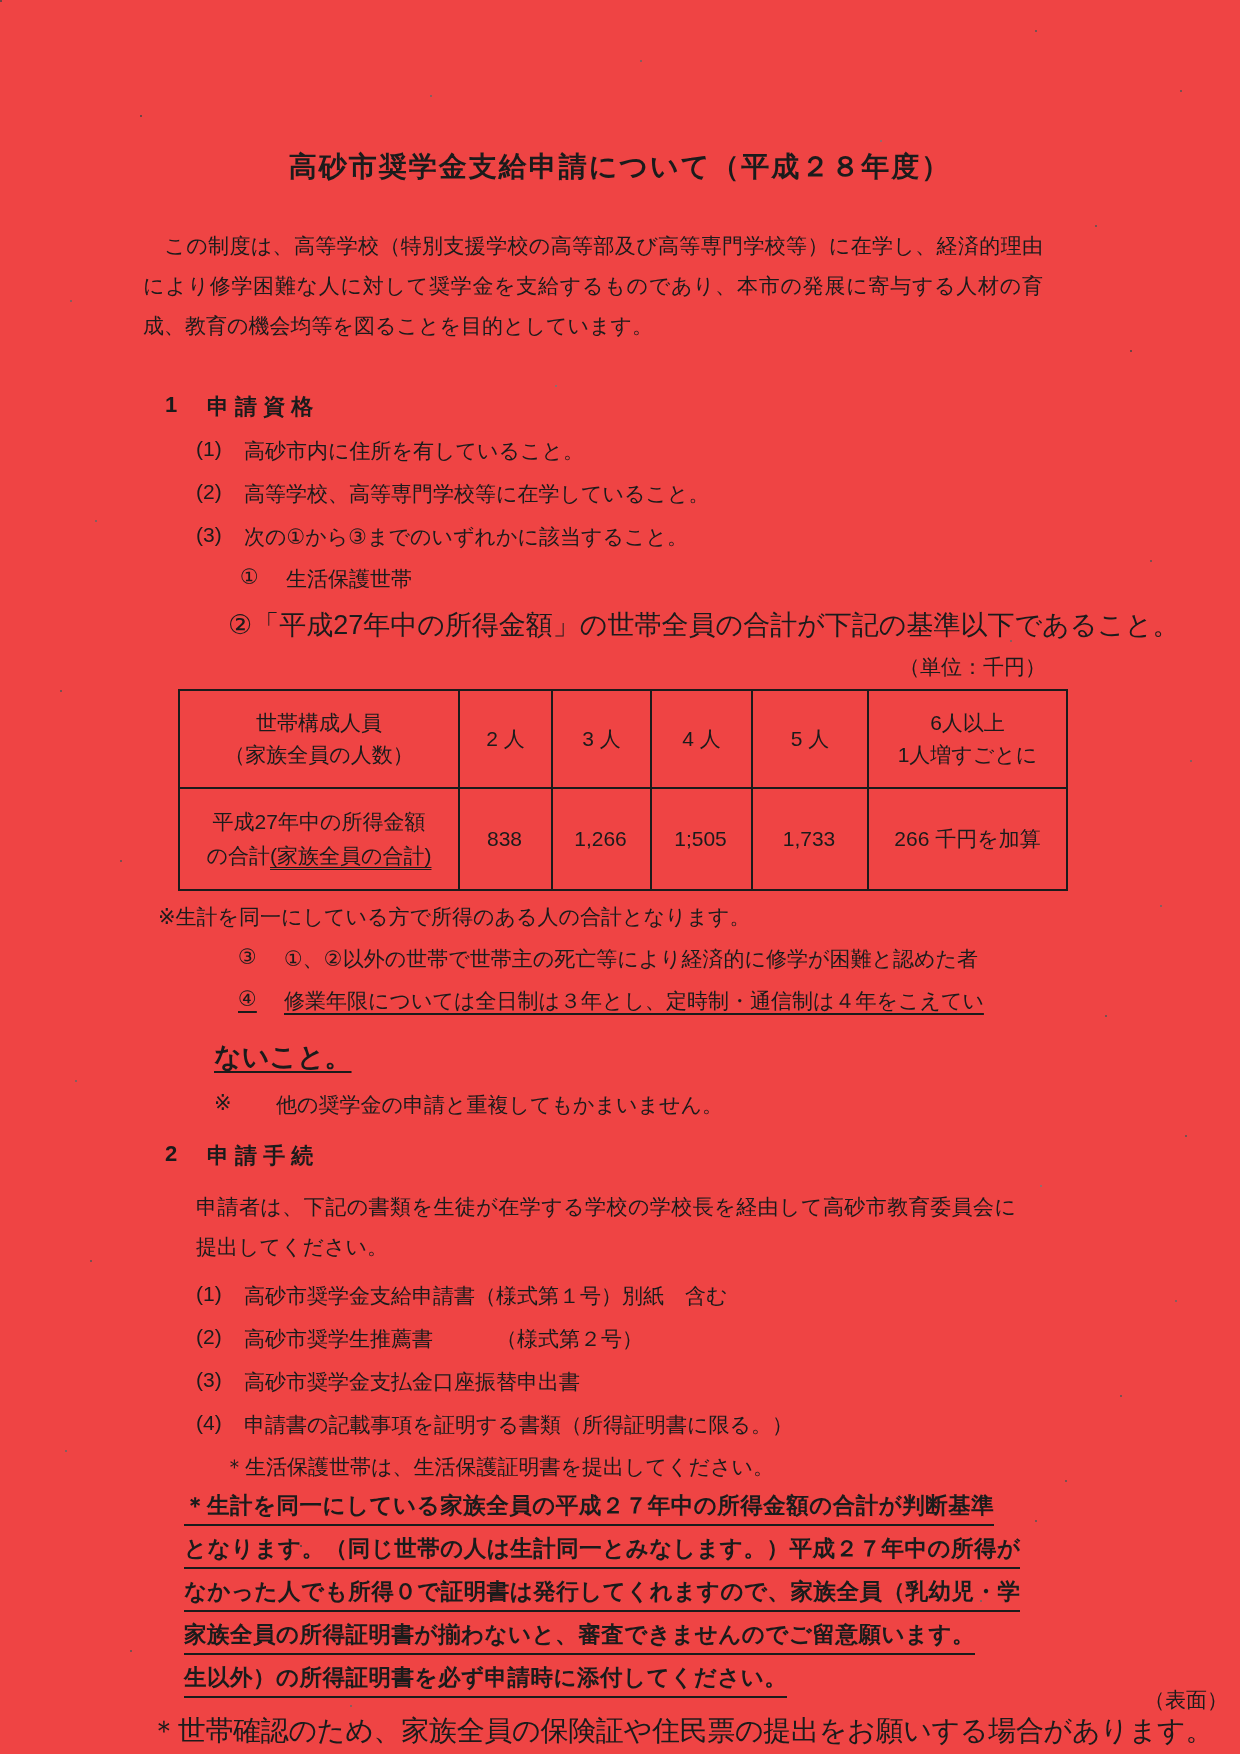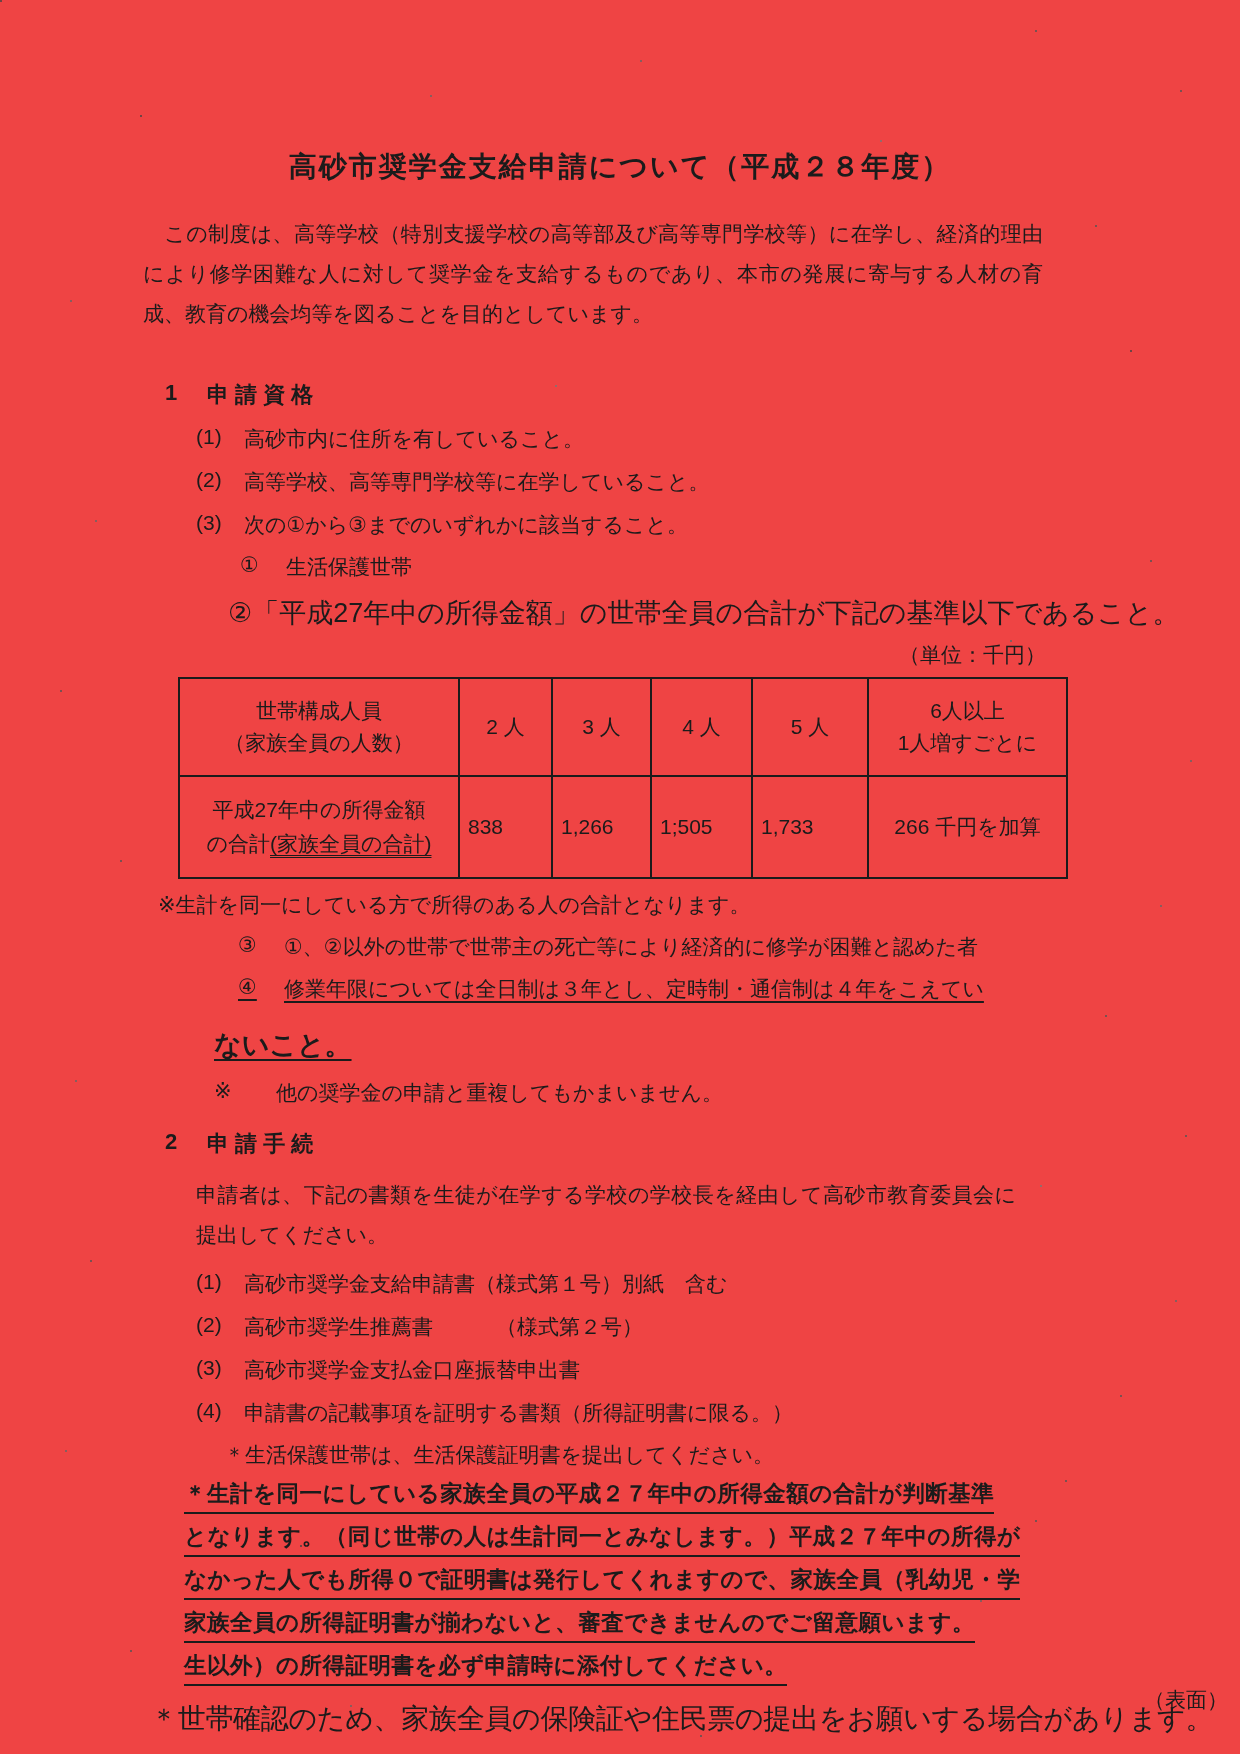--- a/index.html
+++ b/index.html
@@ -31,21 +31,21 @@
 
   .title {
     margin-top: 148px;
     text-align: center;
     font-size: 28px;
     font-weight: bold;
     letter-spacing: 2px;
     font-family: "Liberation Sans","DejaVu Sans",sans-serif;
   }
   .intro {
-    margin: 28px 0 0 143px;
+    margin: 40px 0 0 143px;
     width: 900px;
     font-size: 21px;
     line-height: 40px;
     text-align: justify;
   }
   .sec-heading {
     margin-left: 165px;
     font-size: 22px;
     font-weight: bold;
     display: flex;
@@ -82,21 +82,21 @@
   }
   table.income .c0 { width: 262px; }
   table.income .c1 { width: 73px; }
   table.income .c2 { width: 79px; }
   table.income .c3 { width: 81px; }
   table.income .c4 { width: 96px; }
   table.income .c5 { width: 181px; }
   table.income tr.hdr th { height: 96px; text-align: center; white-space: pre-line; line-height: 32px; }
   table.income tr.data td { height: 100px; }
   table.income tr.data .label { text-align: center; line-height: 34px; }
-  table.income tr.data .num { text-align: left; padding-right: 10px; }
+  table.income tr.data .num { text-align: center; padding-right: 10px; }
   table.income tr.data .add { text-align: center; }
   .dbl-underline { text-decoration: underline double 1px; text-underline-offset: 4px; }
 
   .table-note { margin-left: 158px; font-size: 21px; margin-top: 12px; }
   .u2 { text-decoration: underline; text-decoration-thickness: 2px; text-underline-offset: 5px; }
   .sub4-wrap2 { margin-left: 214px; margin-top: 24px; font-size: 27px; font-weight: bold; }
   .note-line { display:flex; margin-left: 214px; font-size: 21px; margin-top: 16px; }
   .note-line .no { width: 62px; flex:none; }
 
   .sec2 { margin-top: 22px; }

